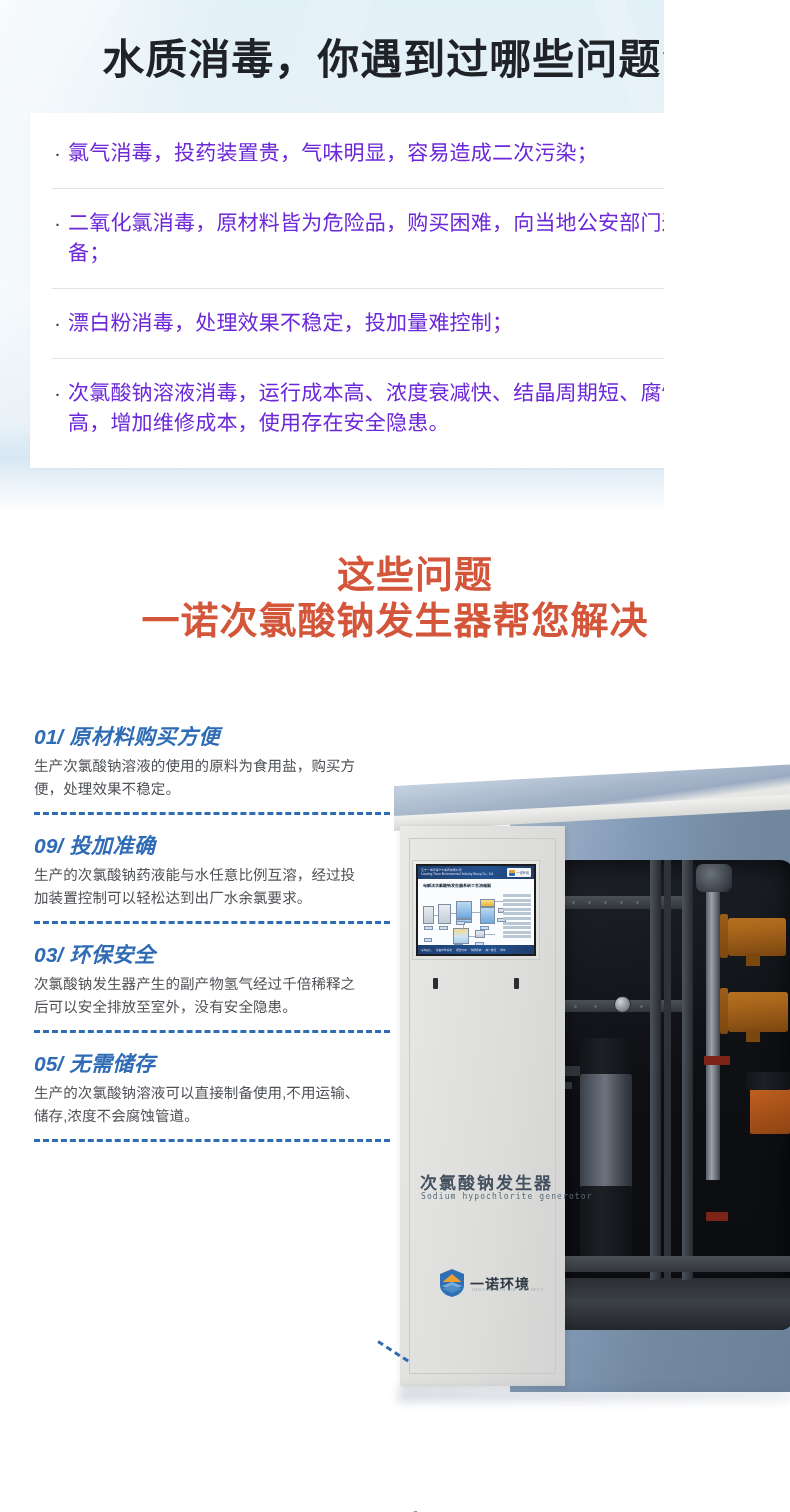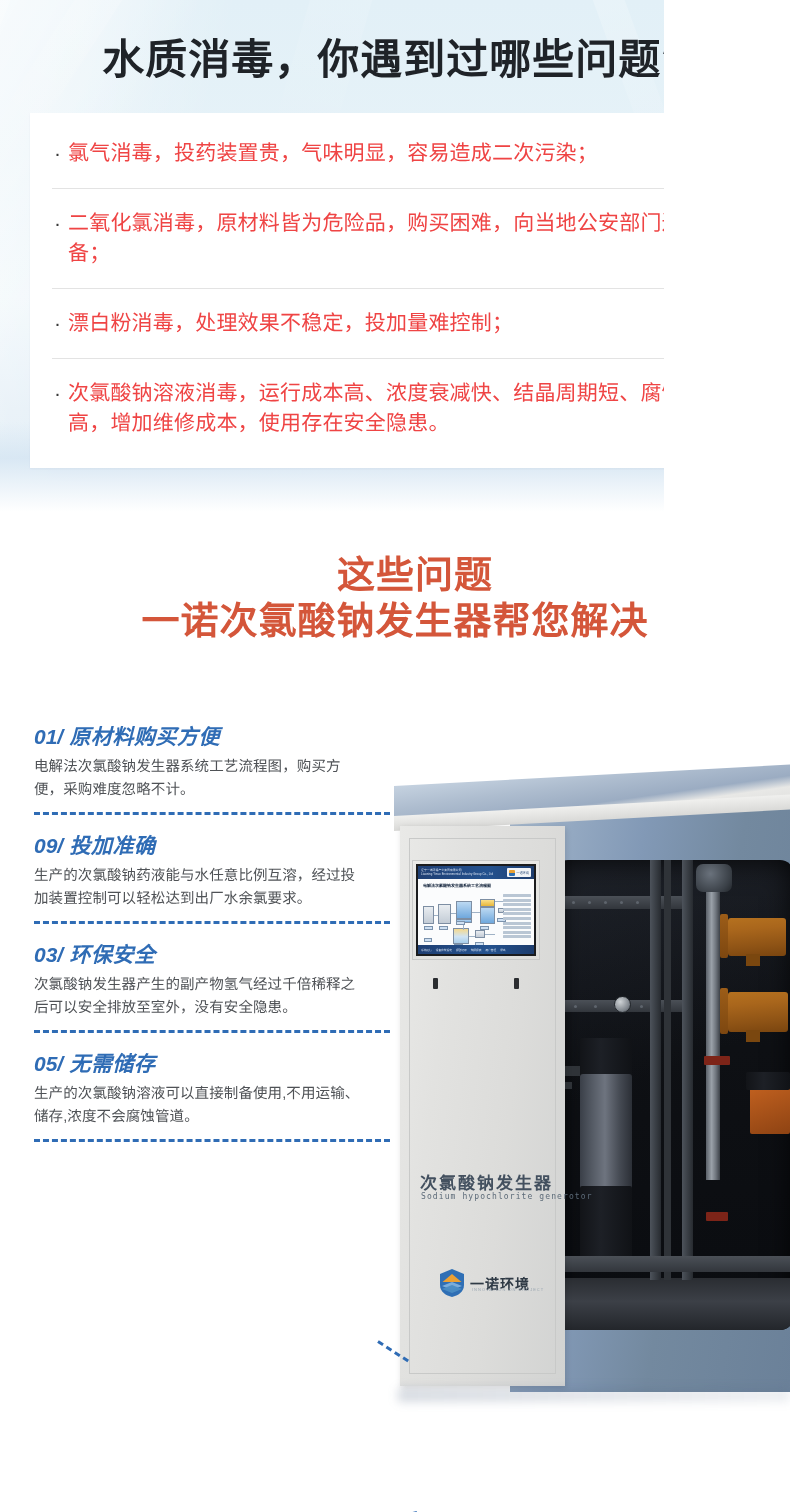--- a/index.html
+++ b/index.html
@@ -70,21 +70,21 @@
     flex:0 0 auto;
     width:14px;
     color:#3a3a3a;
     font-size:21px;
     line-height:1.45;
     text-align:left;
   }
   .problem-text {
     font-size:21px;
     line-height:1.46;
-    color:#ef4444;
+    color:#6d28d9;
     letter-spacing:.2px;
     flex:1 1 auto;
   }
 
   .hero-fade {
     position:absolute;
     left:0; bottom:0; width:790px; height:90px;
     background:linear-gradient(180deg,rgba(223,235,245,0) 0%,rgba(214,230,243,.85) 40%,rgba(255,255,255,1) 100%);
     z-index:2;
   }
@@ -517,21 +517,21 @@
   <div class="conn" style="left:378px; top:828px; width:36px; transform:rotate(33deg);"></div>
   <div class="conn" style="left:378px; top:1008px; width:40px; transform:rotate(-13deg);"></div>
 
   <div class="features">
 
     <div class="feature">
       <div class="f-title">
         <span class="num">01/</span>
         <span>原材料购买方便</span>
       </div>
-      <div class="f-desc">电解法次氯酸钠发生器系统工艺流程图，购买方便，采购难度忽略不计。</div>
+      <div class="f-desc">生产次氯酸钠溶液的使用的原料为食用盐，购买方便，处理效果不稳定。</div>
       <div class="f-rule"></div>
     </div>
 
 
     <div class="feature">
       <div class="f-title">
         <span class="num">09/</span>
         <span>投加准确</span>
       </div>
       <div class="f-desc">生产的次氯酸钠药液能与水任意比例互溶，经过投加装置控制可以轻松达到出厂水余氯要求。</div>

